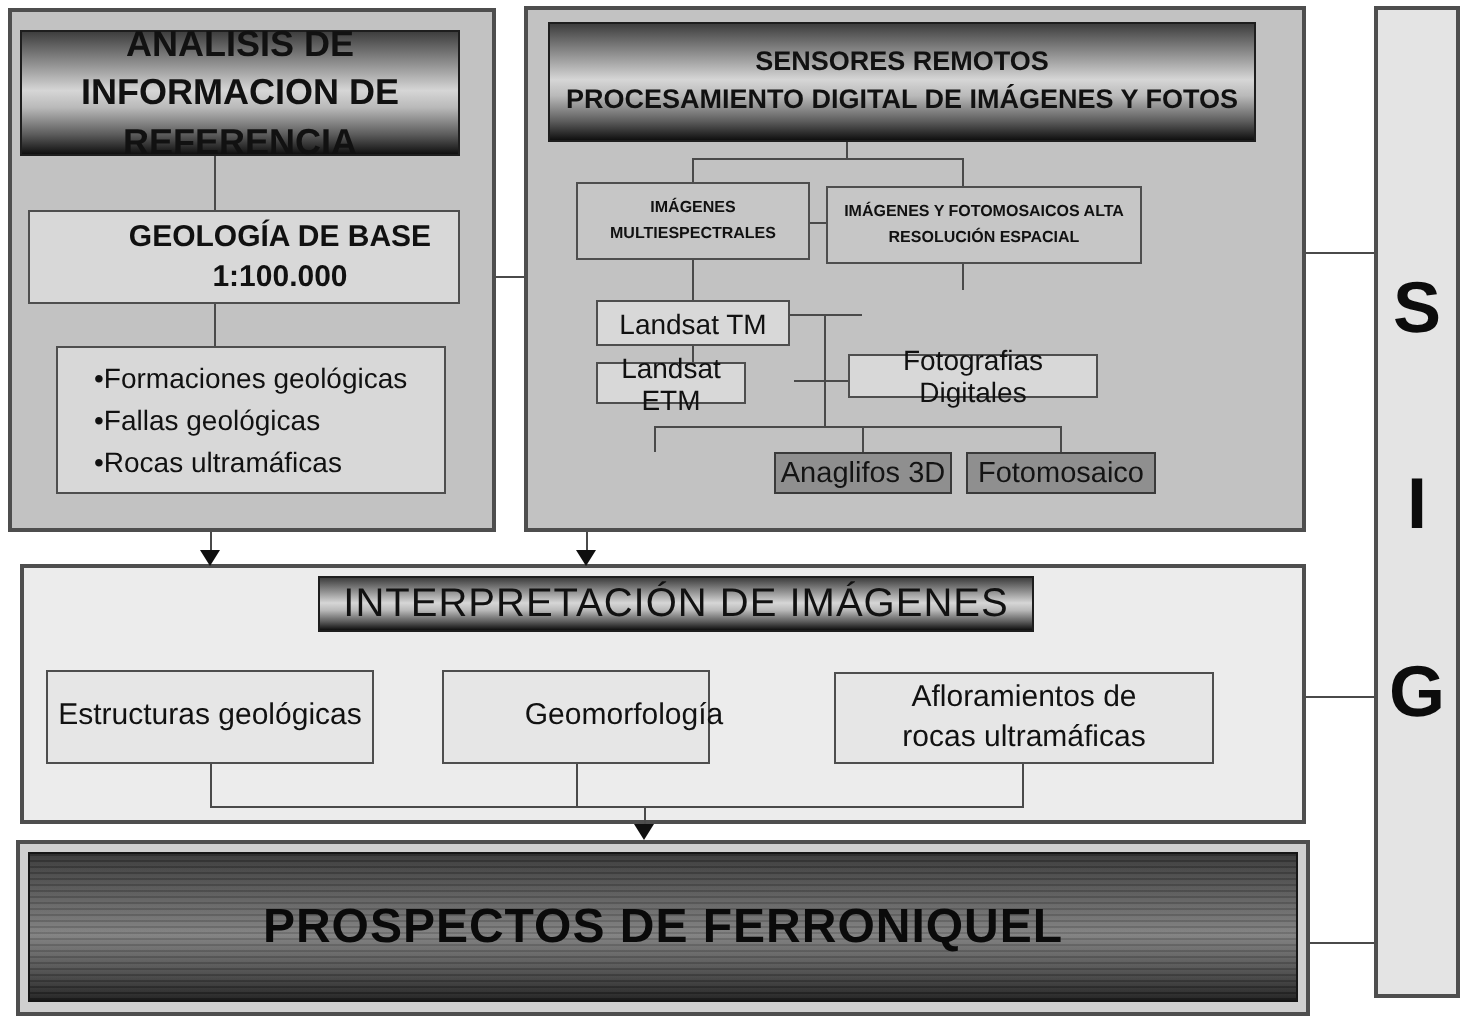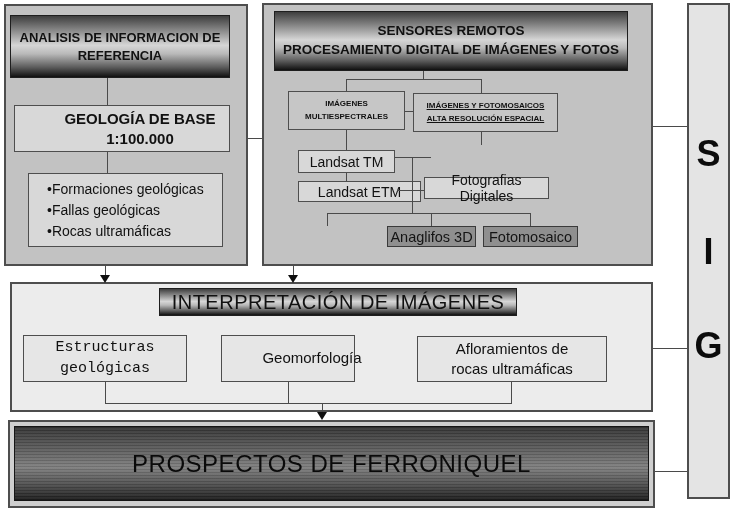--- a/index.html
+++ b/index.html
@@ -17,31 +17,31 @@
   .prospect{background-image:
       repeating-linear-gradient(180deg,rgba(0,0,0,.10) 0 1px,rgba(255,255,255,.05) 1px 3px),
       linear-gradient(180deg,#343434 0%,#6a6a6a 40%,#7e7e7e 55%,#515151 78%,#1c1c1c 100%);
         border:1px solid #161616;}
   .bg-box{background:#d8d8d8;}
   .bg-small{background:#c6c6c6;}
   .bg-dark{background:#8f8f8f;border-color:#3a3a3a;}
   .ln{position:absolute;background:#4a4a4a;}
   .arr{position:absolute;width:0;height:0;border-left:5px solid transparent;
        border-right:5px solid transparent;border-top:8px solid #0f0f0f;}
-  .hb13{font-weight:bold;font-size:13px;line-height:1.35;}
+  .hb13{font-weight:bold;font-size:18px;line-height:1.35;}
   .hb135{font-weight:bold;font-size:13.5px;line-height:1.4;}
   .b15{font-weight:bold;font-size:15px;line-height:1.3;}
   .s8{font-weight:bold;font-size:8px;line-height:1.55;}
   .r14{font-size:14px;}
   .r145{font-size:14.5px;color:#141414;}
   .r15{font-size:15px;line-height:1.35;}
   .bullets{flex-direction:column;align-items:flex-start;justify-content:center;
            text-align:left;padding-left:18px;font-size:14px;line-height:1.5;}
   .interp{font-size:20px;letter-spacing:.5px;}
-  .prosp-txt{font-weight:normal;font-size:24px;letter-spacing:.5px;color:#0a0a0a;}
+  .prosp-txt{font-weight:bold;font-size:24px;letter-spacing:.5px;color:#0a0a0a;}
   .sigletter{position:absolute;width:100%;text-align:center;font-weight:bold;
              font-size:36px;line-height:36px;color:#0c0c0c;}
 </style>
 </head>
 <body>
 
 <div class="stage">
 
   <div class="panel bg-main" style="left:4px;top:4px;width:244px;height:262px;"></div>
   <div class="box grad hb13" style="left:10px;top:15px;width:220px;height:63px;padding:0 4px;">
@@ -58,44 +58,44 @@
   </div>
 
   <div class="panel bg-main" style="left:262px;top:3px;width:391px;height:263px;"></div>
   <div class="box bg-small s8" style="left:288px;top:91px;width:117px;height:39px;padding:0 14px;">
     <span>IMÁGENES MULTIESPECTRALES</span>
   </div>
   <div class="box grad hb135" style="left:274px;top:11px;width:354px;height:60px;flex-direction:column;padding:0 2px;">
     <div>SENSORES REMOTOS</div>
     <div>PROCESAMIENTO DIGITAL DE IMÁGENES Y FOTOS</div>
   </div>
-  <div class="box bg-small s8" style="left:413px;top:93px;width:145px;height:39px;padding:14px 6px;text-decoration:underline;">
+  <div class="box bg-small s8" style="left:413px;top:93px;width:158px;height:39px;padding:14px 6px;">
     <span>IMÁGENES Y FOTOMOSAICOS ALTA RESOLUCIÓN ESPACIAL</span>
   </div>
   <div class="box bg-box r14" style="left:298px;top:150px;width:97px;height:23px;">
     <span>Landsat TM</span>
   </div>
-  <div class="box bg-box r14" style="left:298px;top:181px;width:123px;height:21px;">
+  <div class="box bg-box r14" style="left:298px;top:181px;width:75px;height:21px;">
     <span>Landsat ETM</span>
   </div>
   <div class="box bg-box r14" style="left:424px;top:177px;width:125px;height:22px;">
     <span>Fotografias Digitales</span>
   </div>
   <div class="box bg-dark r145" style="left:387px;top:226px;width:89px;height:21px;">
     <span>Anaglifos 3D</span>
   </div>
   <div class="box bg-dark r145" style="left:483px;top:226px;width:95px;height:21px;">
     <span>Fotomosaico</span>
   </div>
 
   <div class="panel bg-light" style="left:10px;top:282px;width:643px;height:130px;"></div>
   <div class="box grad interp" style="left:159px;top:288px;width:358px;height:28px;">
     <span>INTERPRETACIÓN DE IMÁGENES</span>
   </div>
-  <div class="box r15" style="left:23px;top:335px;width:164px;height:47px;background:#e6e6e6;font-family:Liberation Mono, monospace;">
+  <div class="box r15" style="left:23px;top:335px;width:164px;height:47px;background:#e6e6e6;">
     <span>Estructuras geológicas</span>
   </div>
   <div class="box r15" style="left:221px;top:335px;width:134px;height:47px;background:#e6e6e6;padding-left:48px;">
     <span>Geomorfología</span>
   </div>
   <div class="box r15" style="left:417px;top:336px;width:190px;height:46px;background:#e6e6e6;">
     <span style="display:inline-block;width:140px;">Afloramientos de rocas ultramáficas</span>
   </div>
 
   <div class="panel bg-frame" style="left:8px;top:420px;width:647px;height:88px;"></div>

